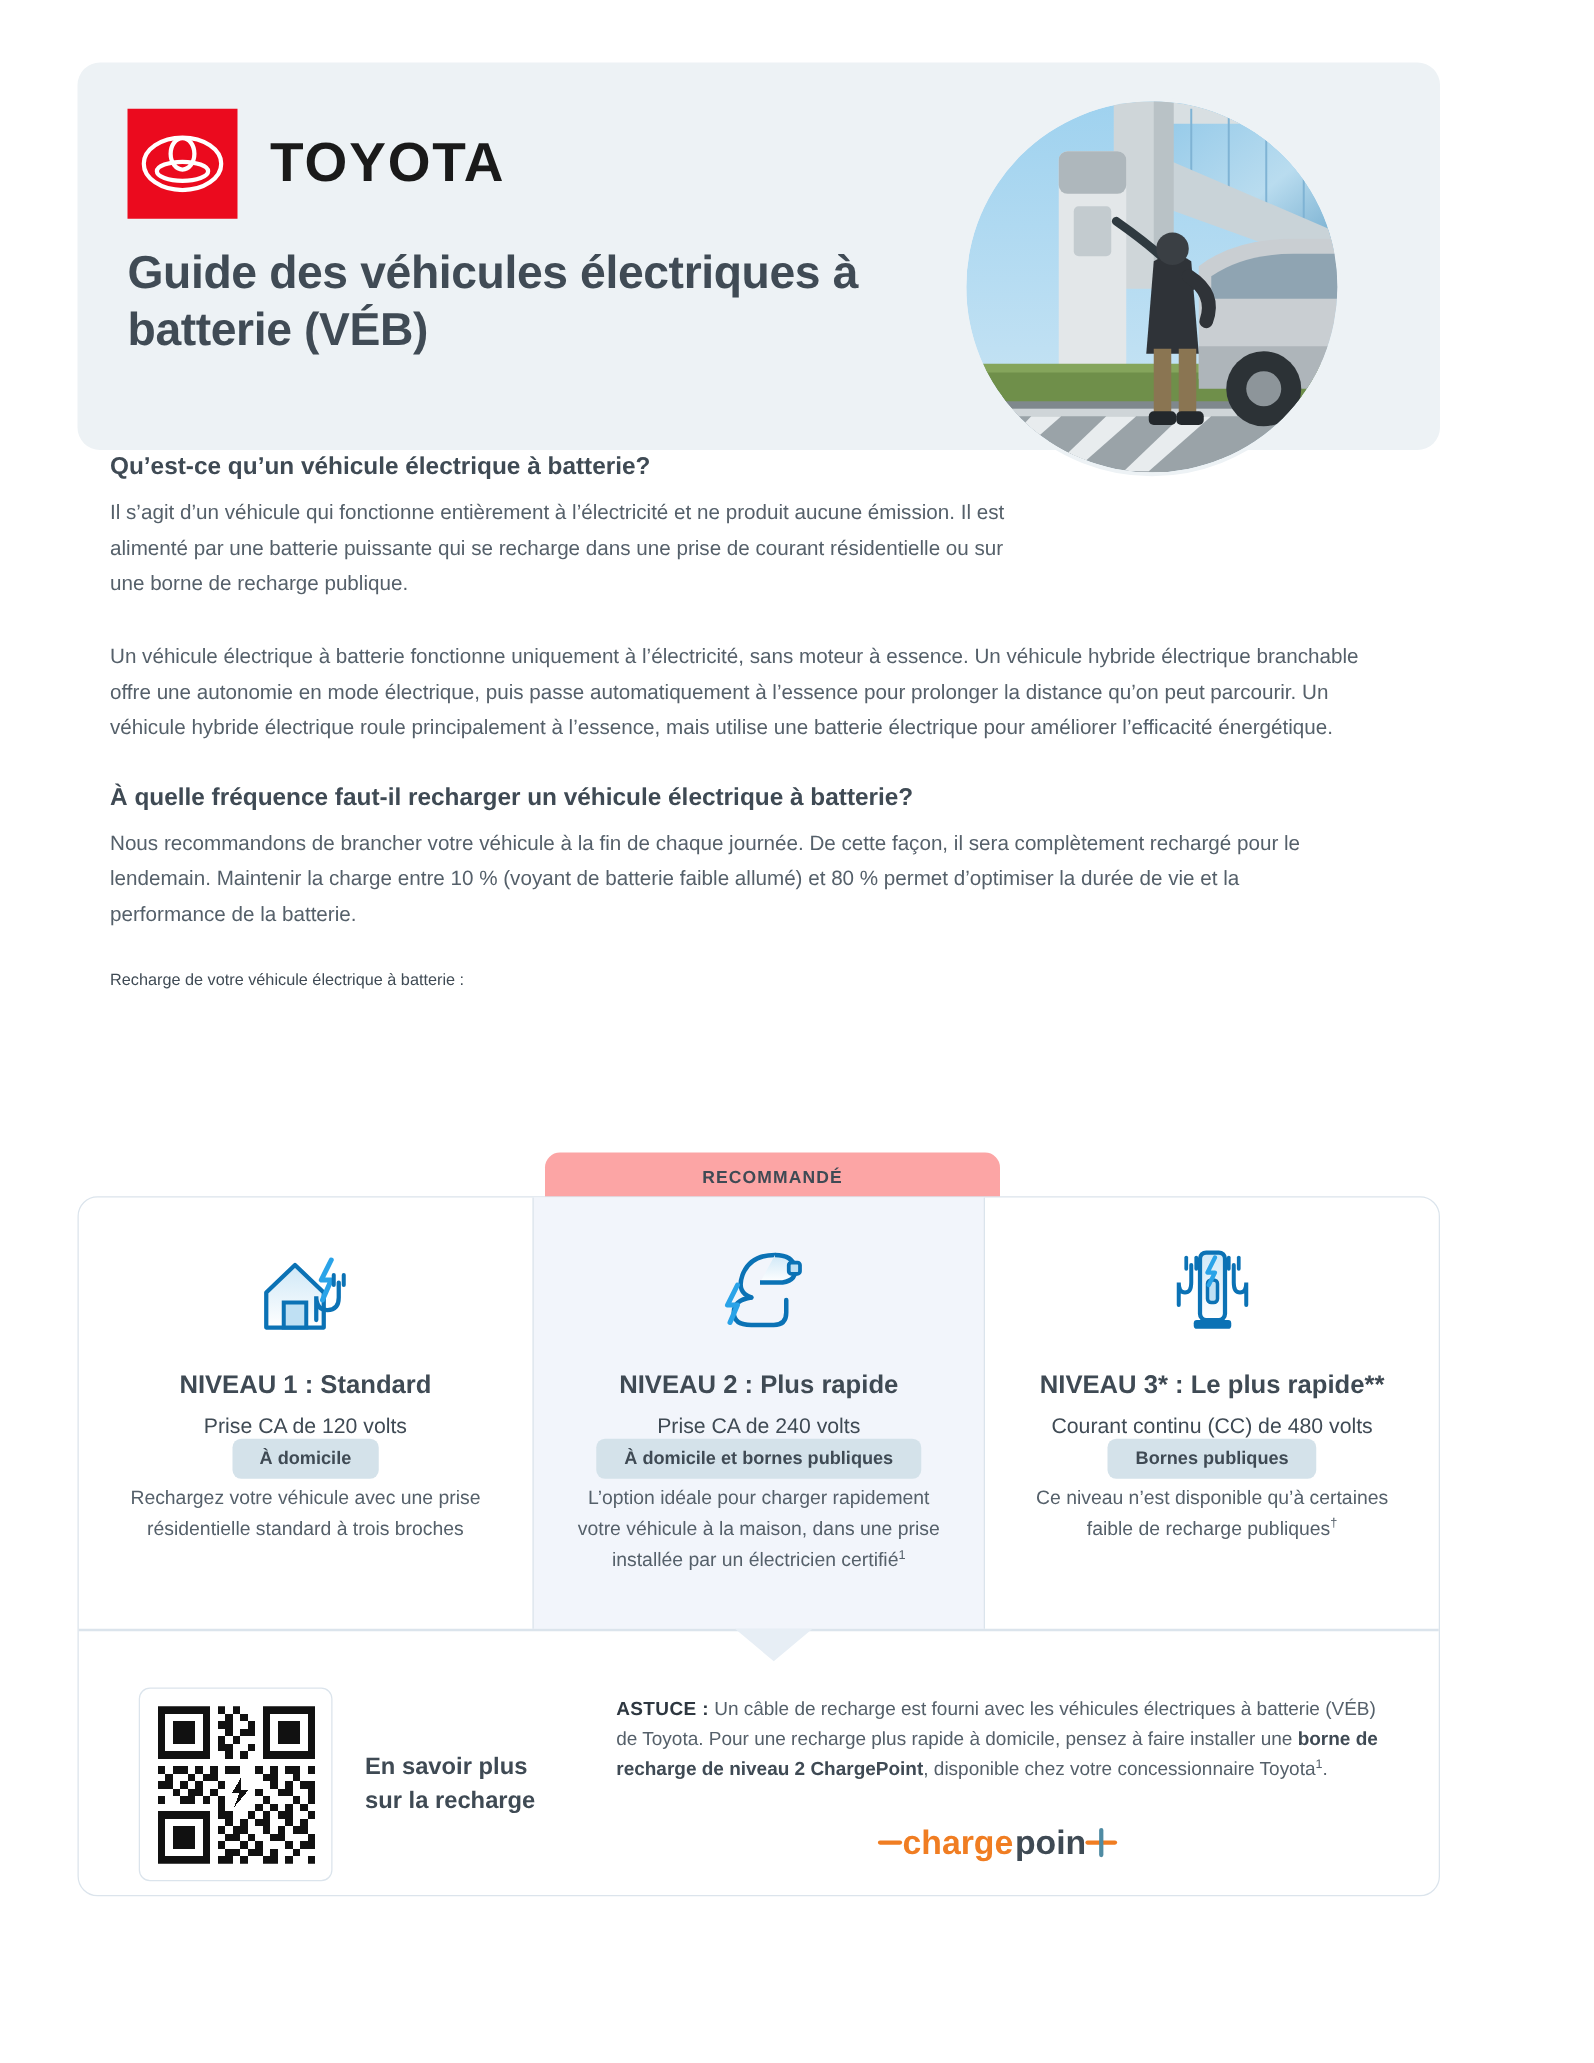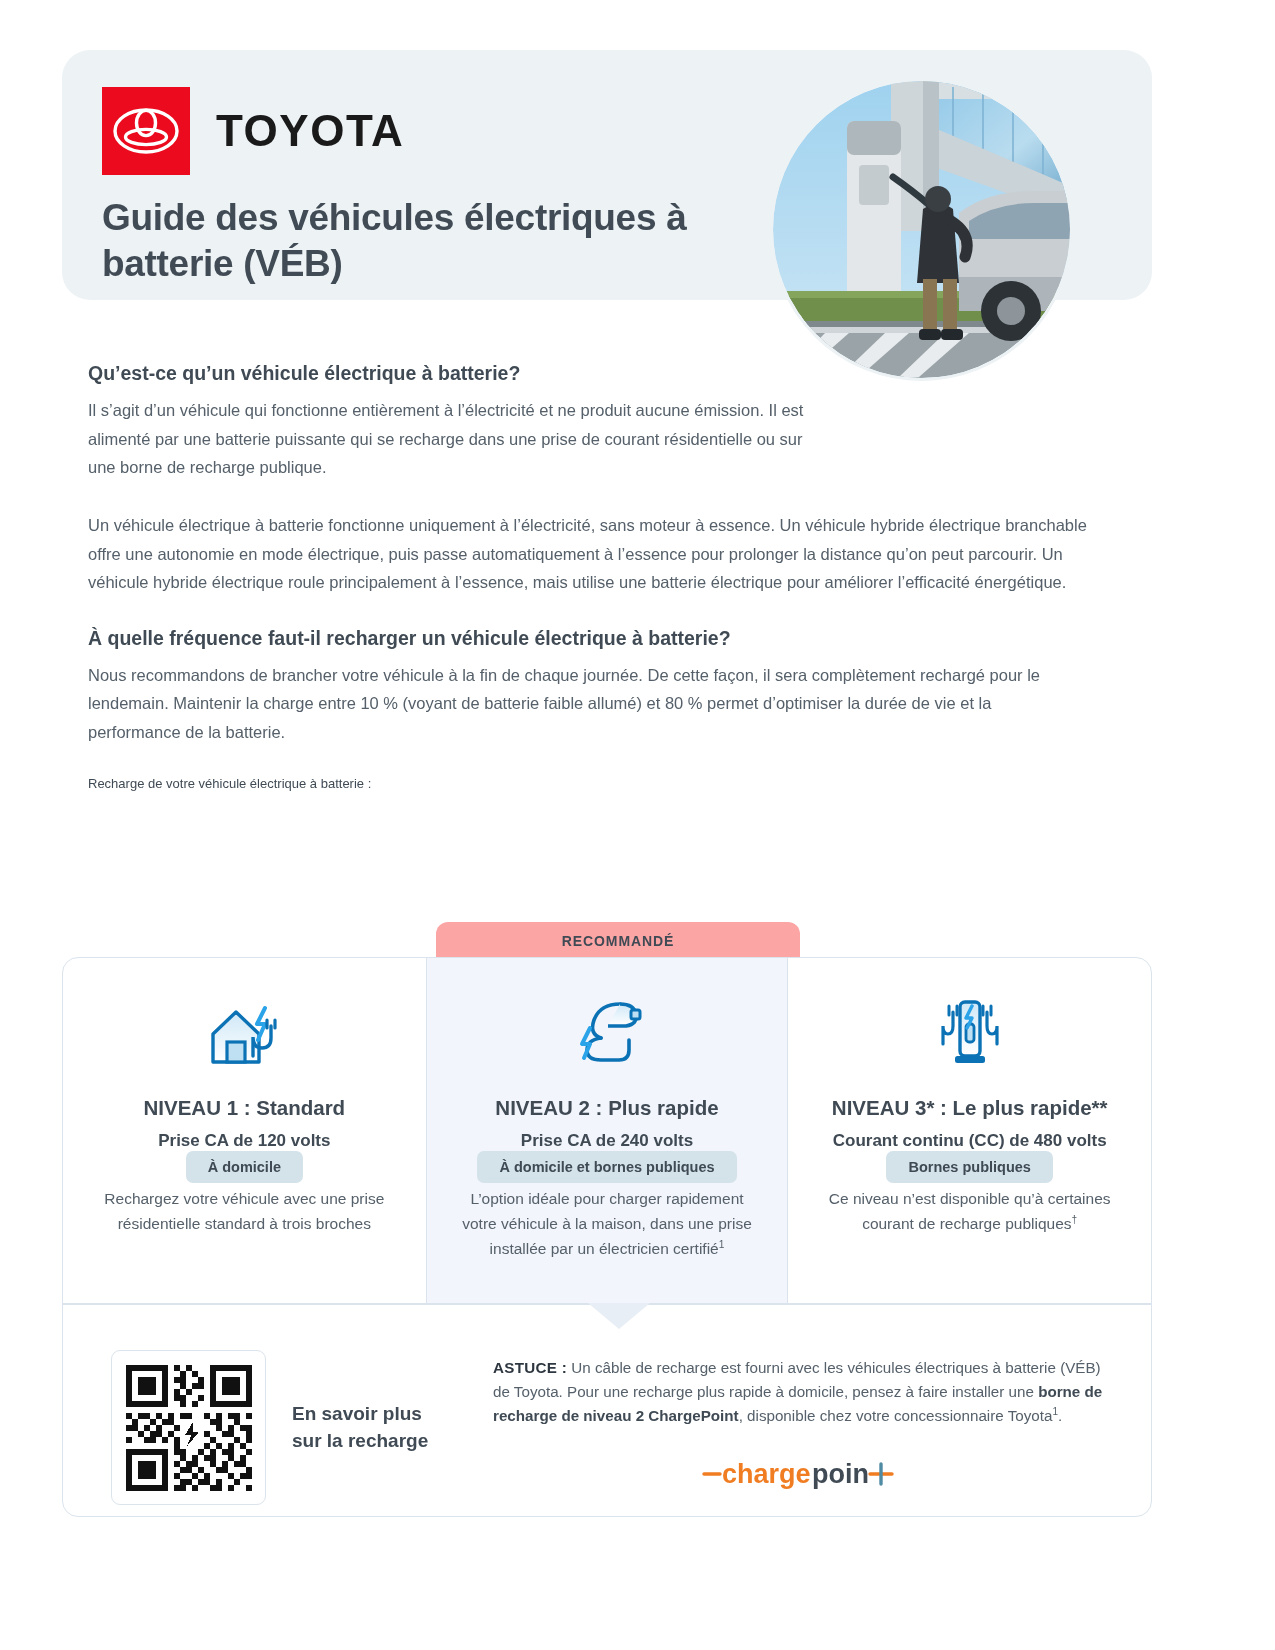--- a/index.html
+++ b/index.html
@@ -9,23 +9,23 @@
     font-family: "Liberation Sans", sans-serif;
     color: #3b444b;
     position: relative;
     overflow: hidden;
   }
 
   
   .hero {
     position: absolute;
     left: 62px; top: 50px;
-    width: 1090px; height: 250px;
+    width: 1090px; height: 310px;
     background: #edf2f5;
-    border-radius: 28px;
+    border-radius: 18px;
   }
   .brand-row {
     position: absolute; left: 40px; top: 37px;
     display: flex; align-items: center; gap: 26px;
   }
   .toyota-mark {
     width: 88px; height: 88px;
     background: #eb0a1e;
     display: flex; align-items: center; justify-content: center;
   }
@@ -92,21 +92,21 @@
   .col.mid::before, .col.mid::after {
     content: ""; position: absolute; top: 0; bottom: 0; width: 1.5px; background: #dbe4ec;
   }
   .col.mid::before { left: 0; }
   .col.mid::after { right: 0; }
   .icon-box { height: 76px; display: flex; align-items: flex-end; justify-content: center; }
   .lvl-title {
     margin-top: 24px; font-size: 20.5px; font-weight: bold; color: #3f4a54;
     text-align: right;
   }
-  .lvl-sub { margin-top: 11px; font-size: 17px; font-weight: bold; color: #3f4a54; text-align: center; }
+  .lvl-sub { margin-top: 11px; font-size: 17px; font-weight: normal; color: #3f4a54; text-align: center; }
   .pill {
     background: #d4e2ea;
     border-radius: 7px;
     padding: 8px 22px;
     font-size: 14.5px; font-weight: bold; color: #3f4a54;
     text-align: center;
   }
   .lvl-desc {
     margin-top: 3px; font-size: 15.5px; line-height: 1.62; color: #55606a;
     text-align: center; max-width: 300px;
@@ -312,21 +312,21 @@
             <line x1="24" y1="8" x2="24" y2="17" stroke="#0b72b5" stroke-width="3" stroke-linecap="round"></line>
             <path d="M54 14 L54 28 q0 8 5 8 q5 0 5 -8 L64 46" fill="none" stroke="#0b72b5" stroke-width="3.2" stroke-linecap="round"></path>
             <line x1="50" y1="8" x2="50" y2="17" stroke="#0b72b5" stroke-width="3" stroke-linecap="round"></line>
             <line x1="58" y1="8" x2="58" y2="17" stroke="#0b72b5" stroke-width="3" stroke-linecap="round"></line>
           </svg>
         </div>
         <div class="lvl-title">NIVEAU 3* : Le plus rapide**</div>
         <div class="lvl-sub">Courant continu (CC) de 480 volts</div>
         <div class="pill">Bornes publiques</div>
         <div class="lvl-desc">
-          <span>Ce niveau n’est disponible qu’à certaines courant de recharge publiques</span><sup>†</sup>
+          <span>Ce niveau n’est disponible qu’à certaines faible de recharge publiques</span><sup>†</sup>
         </div>
       </div>
     </div>
 
     <div class="divider"></div>
     <div class="tip-arrow"></div>
 
     <div class="tip-row">
       <div class="qr-block">
         <div class="qr-frame">

